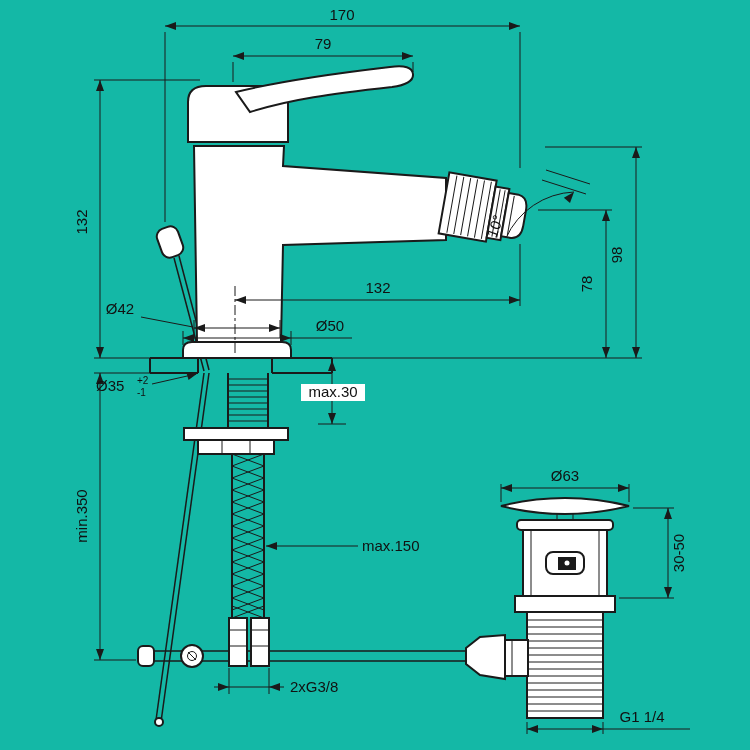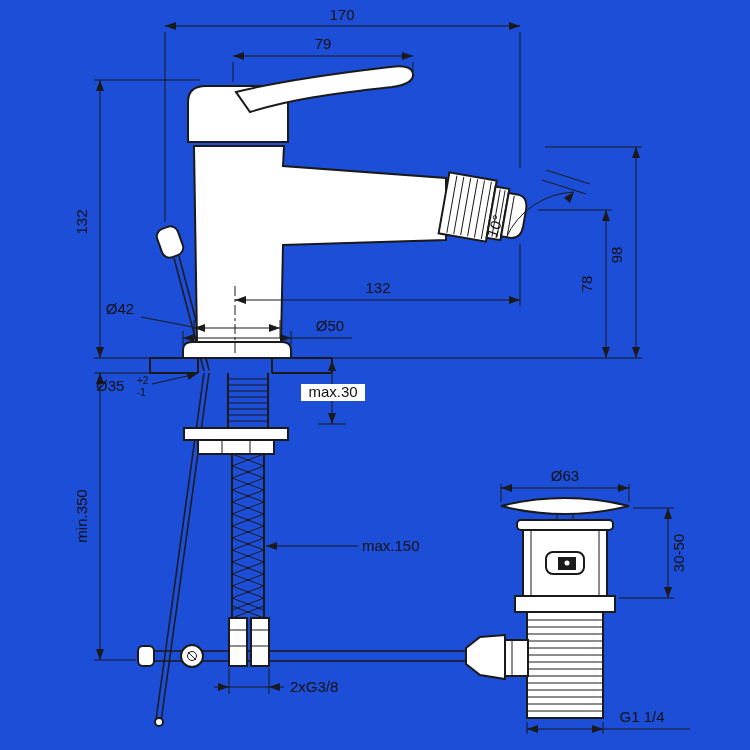--- a/index.html
+++ b/index.html
@@ -1,16 +1,16 @@
 <!DOCTYPE html>
 <html><head>
 <meta charset="utf-8">
 <style>
   html,body{margin:0;padding:0;background:#fff;}
-  .stage{width:750px;height:750px;background:#1d4ed8;position:relative;font-family:"Liberation Sans",sans-serif;}
+  .stage{width:750px;height:750px;background:#14b8a6;position:relative;font-family:"Liberation Sans",sans-serif;}
   .outline{fill:none;stroke:#1a1a1a;stroke-width:2;}
   .fillw{fill:#fff;stroke:#1a1a1a;stroke-width:2;}
   .thin{fill:none;stroke:#1a1a1a;stroke-width:1;}
   .med{fill:none;stroke:#1a1a1a;stroke-width:1.5;}
   .dim{fill:none;stroke:#1a1a1a;stroke-width:1;}
   .cl{stroke-dasharray:10 3 3 3;}
   .arrow{fill:#1a1a1a;stroke:none;}
   text{font-family:"Liberation Sans",sans-serif;font-size:15px;fill:#111;}
   .dt{text-anchor:middle;}
   .ds{text-anchor:start;}

